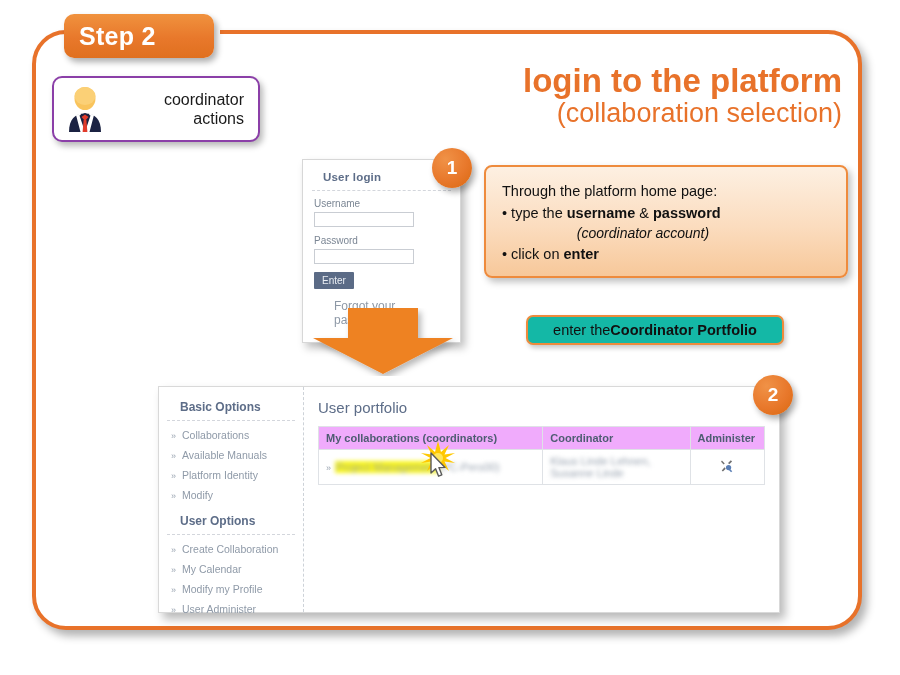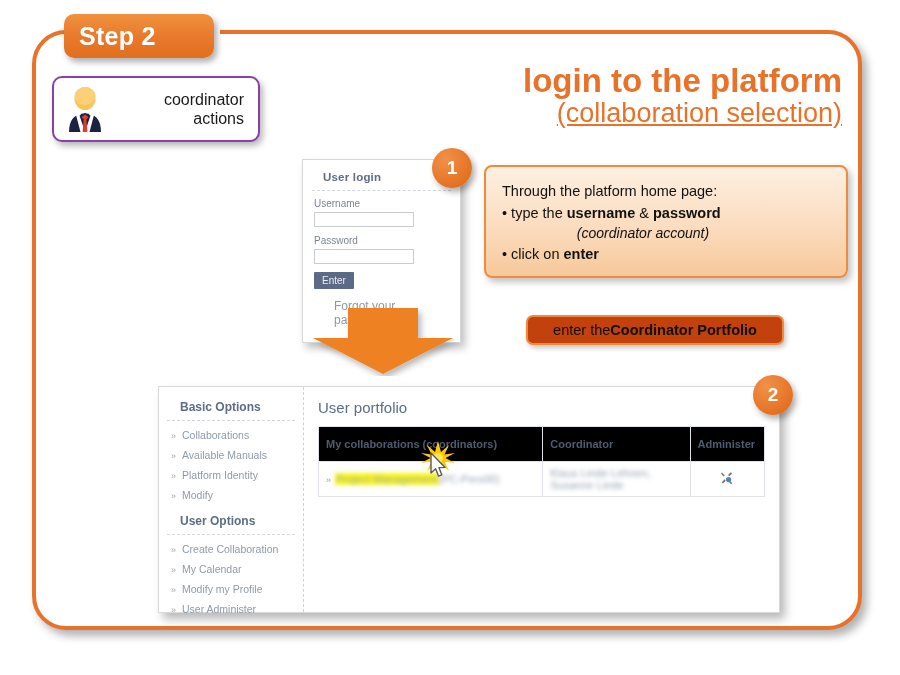--- a/index.html
+++ b/index.html
@@ -108,21 +108,20 @@
     font-size: 33px;
     line-height: 35px;
     font-weight: bold;
     white-space: nowrap;
   }
   .heading .l2 {
     font-size: 27px;
     line-height: 31px;
     font-weight: normal;
     white-space: nowrap;
-    text-decoration: underline;
   }
 
   
   .login-card {
     position: absolute;
     left: 302px;
     top: 159px;
     width: 157px;
     height: 182px;
     background: #ffffff;
@@ -231,21 +230,21 @@
 
   
   .portfolio-btn {
     position: absolute;
     left: 526px;
     top: 315px;
     width: 258px;
     height: 30px;
     border: 2px solid #EE8B3D;
     border-radius: 7px;
-    background: #c2410c;
+    background: #14b8a6;
     box-shadow: 2px 3px 5px rgba(0,0,0,0.22);
     display: flex;
     align-items: center;
     justify-content: center;
     font-size: 14.5px;
     color: #111;
     box-sizing: border-box;
     z-index: 4;
   }
   .portfolio-btn b { font-weight: bold; }
@@ -302,24 +301,24 @@
   table.portfolio-table {
     width: 100%;
     border-collapse: collapse;
     table-layout: fixed;
   }
   table.portfolio-table th {
     font-size: 11px;
     color: #4e5c72;
     font-weight: bold;
     text-align: left;
-    padding: 11px 7px;
+    padding: 5px 7px;
     border: 1px solid #dfe2e6;
     border-bottom: 1px dashed #cfd4da;
-    background: #000000;
+    background: #f0abfc;
   }
   table.portfolio-table td {
     font-size: 11px;
     padding: 5px 7px;
     border: 1px solid #dfe2e6;
     height: 16px;
     vertical-align: middle;
   }
   .blurred {
     color: #9aa4b1;

